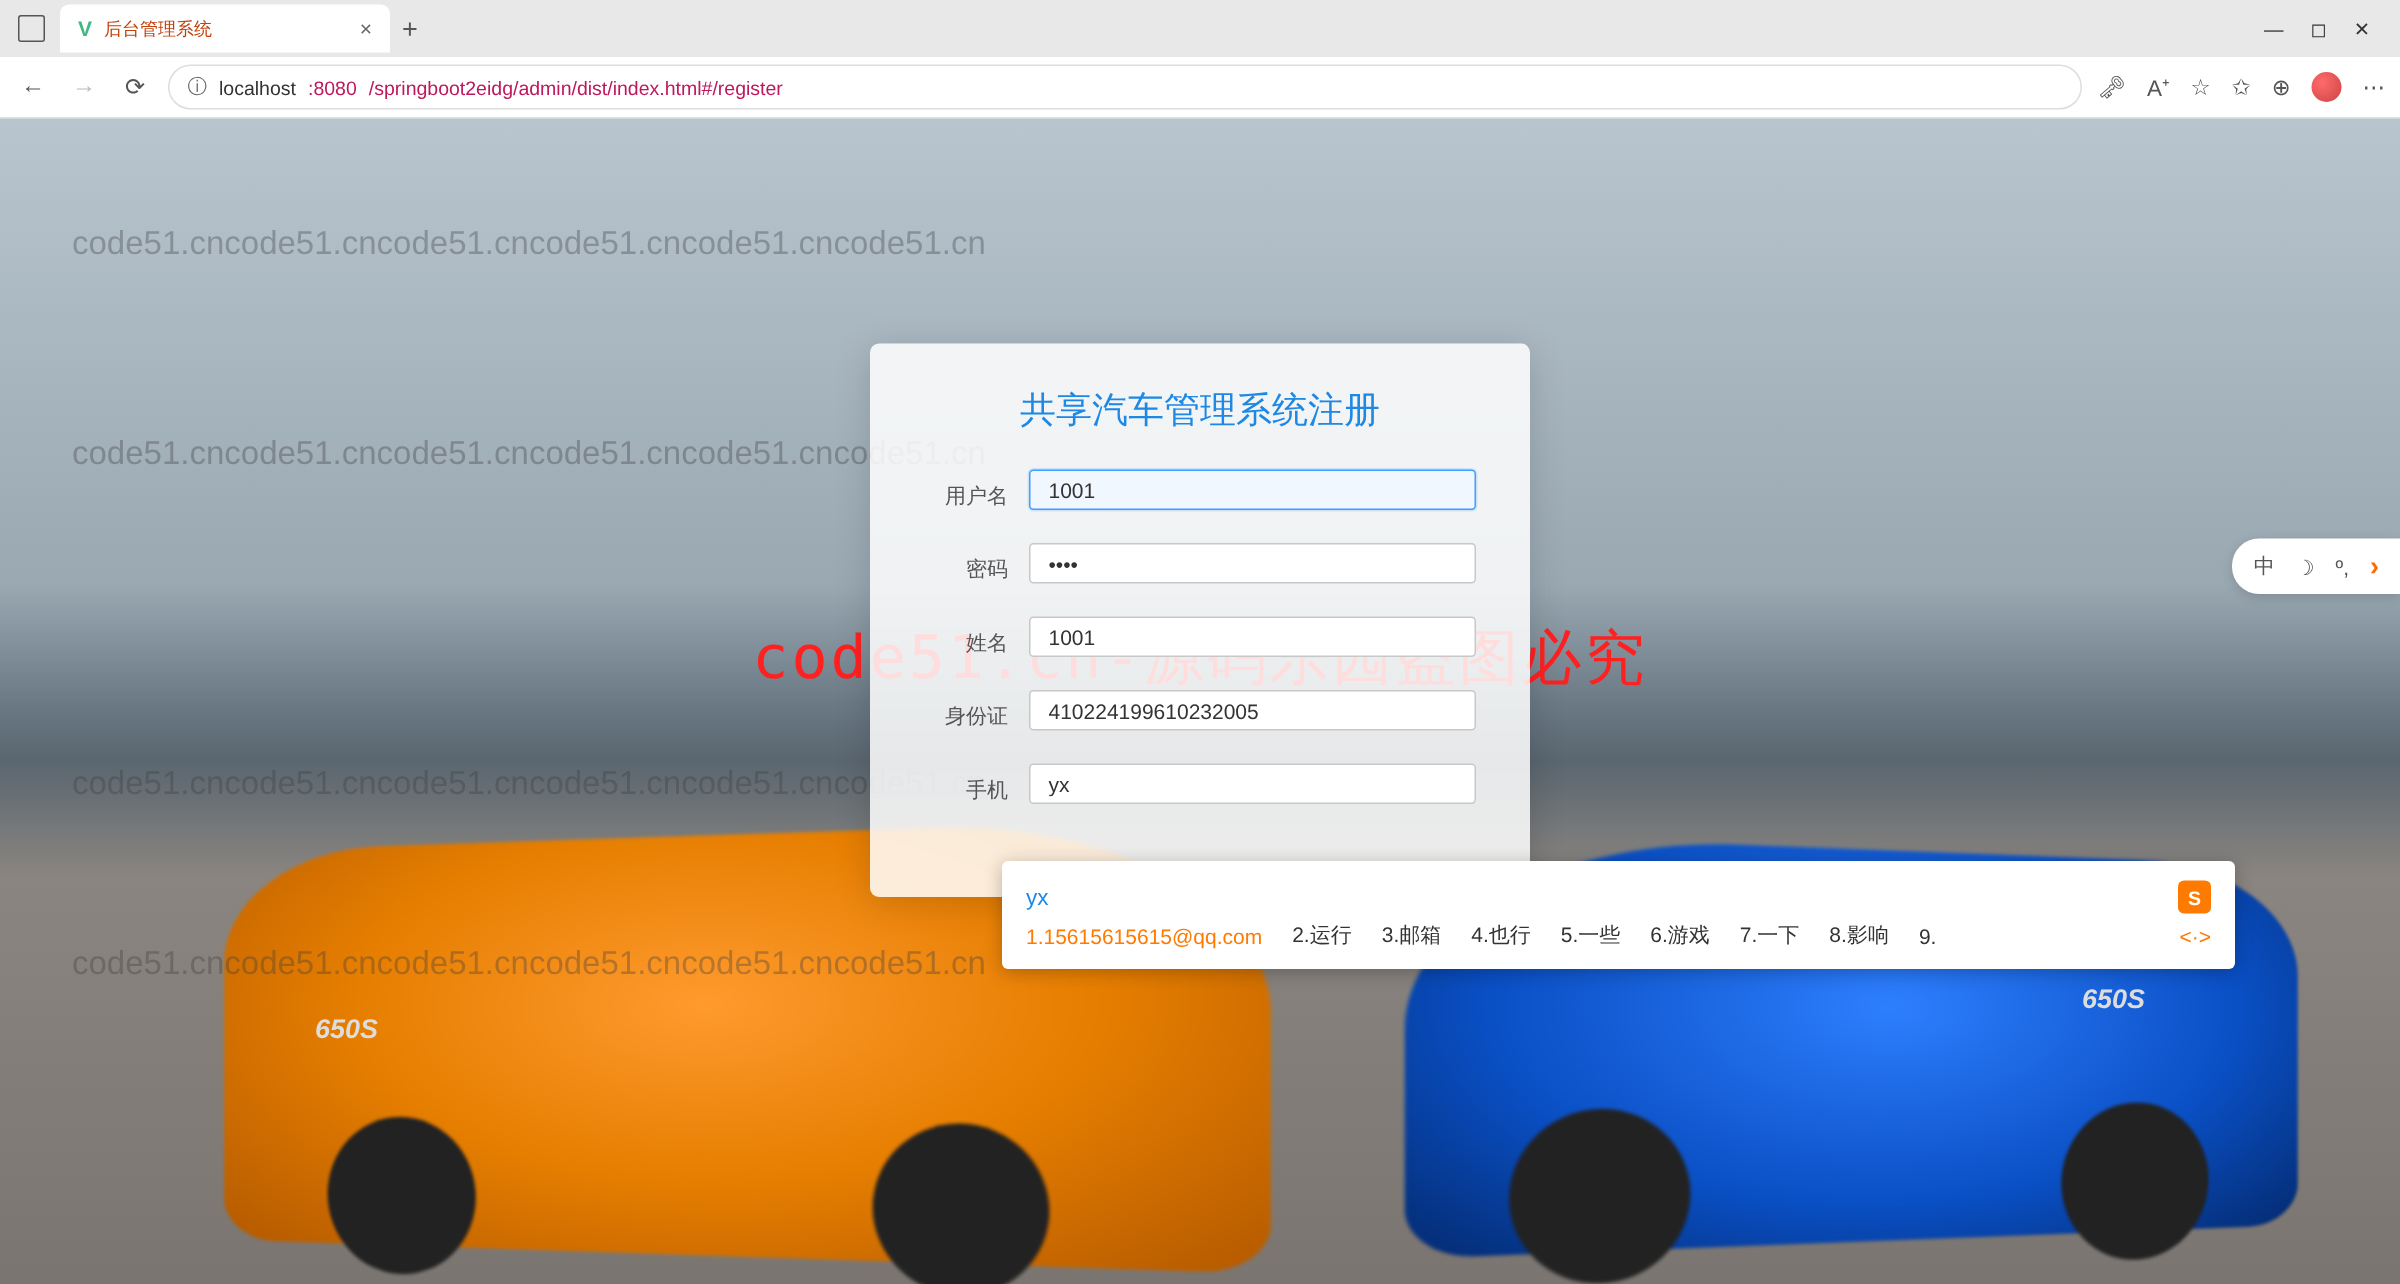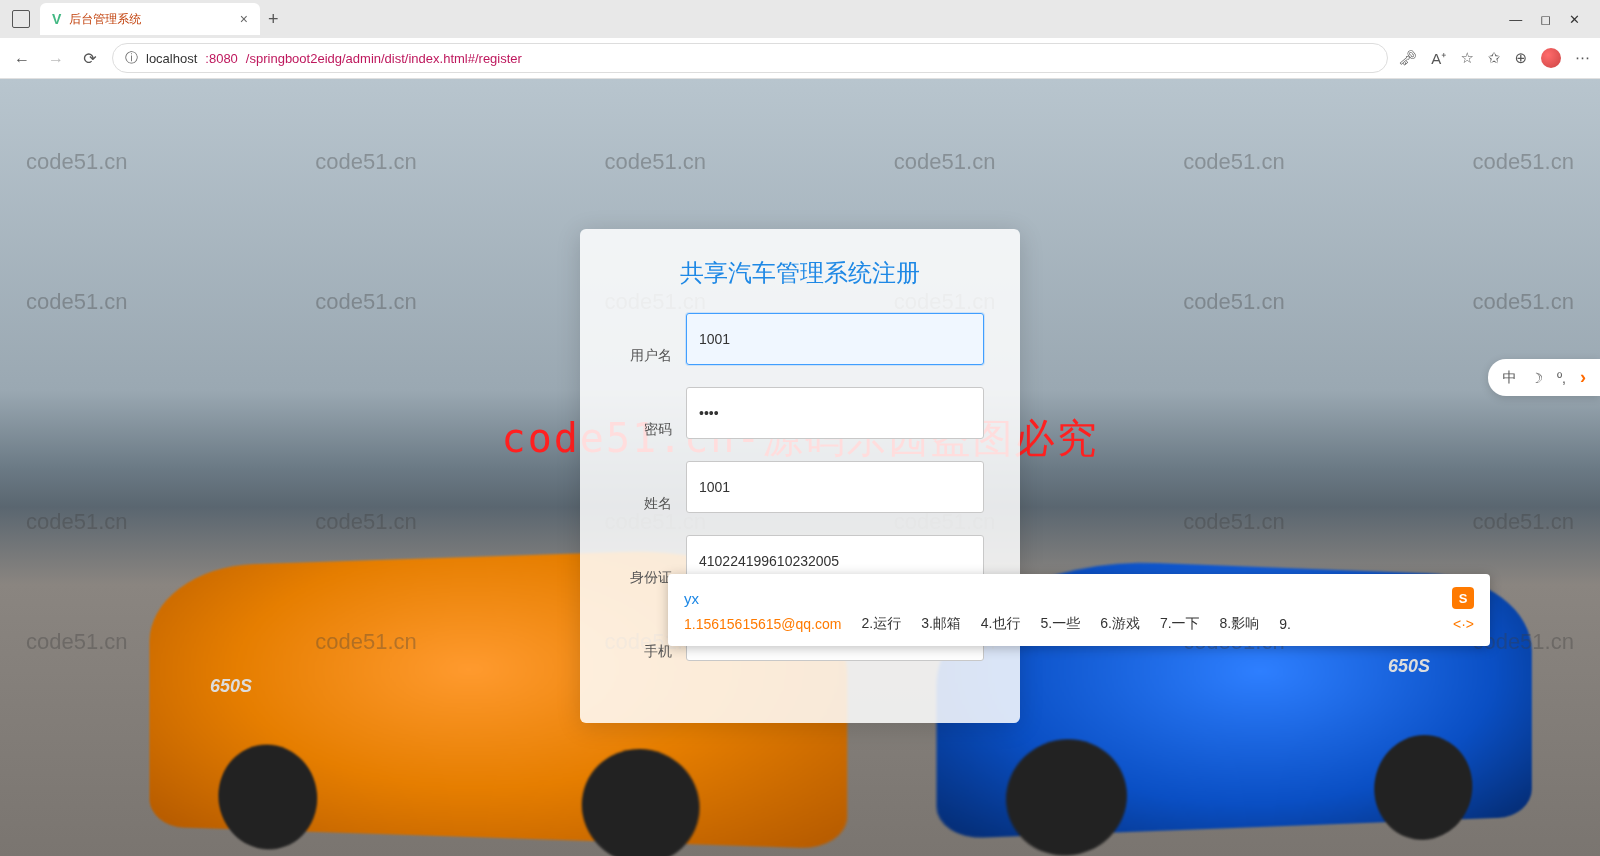--- a/index.html
+++ b/index.html
@@ -31,29 +31,29 @@
 
 
 .car-left { position: absolute; left: 120px; bottom: 20px; width: 700px; height: 280px; background: radial-gradient(ellipse at 50% 40%, #ff9a2e 0%, #e67e00 50%, #b35900 100%); border-radius: 120px 200px 40px 40px / 80px 120px 30px 30px; transform: perspective(600px) rotateY(-8deg); filter: blur(1px); }
 .car-left::before, .car-right::before { content: ""; position: absolute; bottom: -20px; left: 80px; width: 110px; height: 110px; background: #222; border-radius: 50%; box-shadow: 380px 0 0 #222; }
 .car-right { position: absolute; right: 40px; bottom: 30px; width: 600px; height: 260px; background: radial-gradient(ellipse at 50% 40%, #2e7fff 0%, #0a4fc4 60%, #042a6e 100%); border-radius: 200px 120px 40px 40px / 120px 80px 30px 30px; transform: perspective(600px) rotateY(10deg); filter: blur(1px); }
 .car-right::before { left: 60px; box-shadow: 360px 0 0 #222; }
 .badge-650s { position: absolute; font-size: 18px; font-weight: bold; font-style: italic; color: #ddd; }
 
 
 .watermark { position: absolute; top: 0; left: 0; right: 0; bottom: 0; pointer-events: none; }
-.wm-row { position: absolute; width: 100%; display: flex; justify-content: space-between; padding: 0 26px; font-size: 22px; color: rgba(60,60,60,0.35); font-family: Arial; }
+.wm-row { position: absolute; width: 100%; display: flex; padding: 0 48px; font-size: 22px; color: rgba(60,60,60,0.35); font-family: Arial; }
 .wm-big { position: absolute; top: 332px; left: 0; right: 0; text-align: center; font-size: 40px; color: #ff2020; font-weight: 500; letter-spacing: 2px; font-family: "SimSun", monospace; }
 
 
 .register-card { position: absolute; left: 50%; top: 150px; transform: translateX(-50%); width: 440px; background: rgba(255,255,255,0.85); border-radius: 6px; padding: 28px 36px 40px; box-shadow: 0 4px 24px rgba(0,0,0,0.15); }
 .card-title { color: #1e88e5; font-size: 24px; font-weight: normal; text-align: center; margin-bottom: 24px; }
 .form-row { display: flex; align-items: flex-end; margin-bottom: 22px; }
 .form-label { width: 70px; text-align: right; font-size: 14px; color: #555; padding-right: 14px; }
-.form-input { flex: 1; height: 52px; border: 1px solid #c8c8c8; border-radius: 3px; padding: 0 12px; font-size: 14px; color: #333; background: #fff; }
+.form-input { flex: 1; height: 27px; border: 1px solid #c8c8c8; border-radius: 3px; padding: 0 12px; font-size: 14px; color: #333; background: #fff; }
 .form-input.active { border-color: #409eff; box-shadow: 0 0 0 1px rgba(64,158,255,0.2); background: #f0f7ff; }
 
 
 .ime-bar { position: absolute; left: 668px; top: 495px; right: 110px; height: 72px; background: #fff; border-radius: 4px; box-shadow: 0 2px 12px rgba(0,0,0,0.25); padding: 6px 16px; display: flex; flex-direction: column; justify-content: center; }
 .ime-input-row { display: flex; align-items: center; justify-content: space-between; }
 .ime-typed { color: #1e88e5; font-size: 15px; }
 .ime-logo { width: 22px; height: 22px; background: #ff7a00; color: #fff; border-radius: 4px; display: flex; align-items: center; justify-content: center; font-weight: bold; font-size: 13px; }
 .ime-candidates { display: flex; gap: 20px; font-size: 14px; color: #333; margin-top: 6px; align-items: center; }
 .ime-cand { white-space: nowrap; cursor: pointer; }
 .ime-cand.first { color: #ff7a00; }

